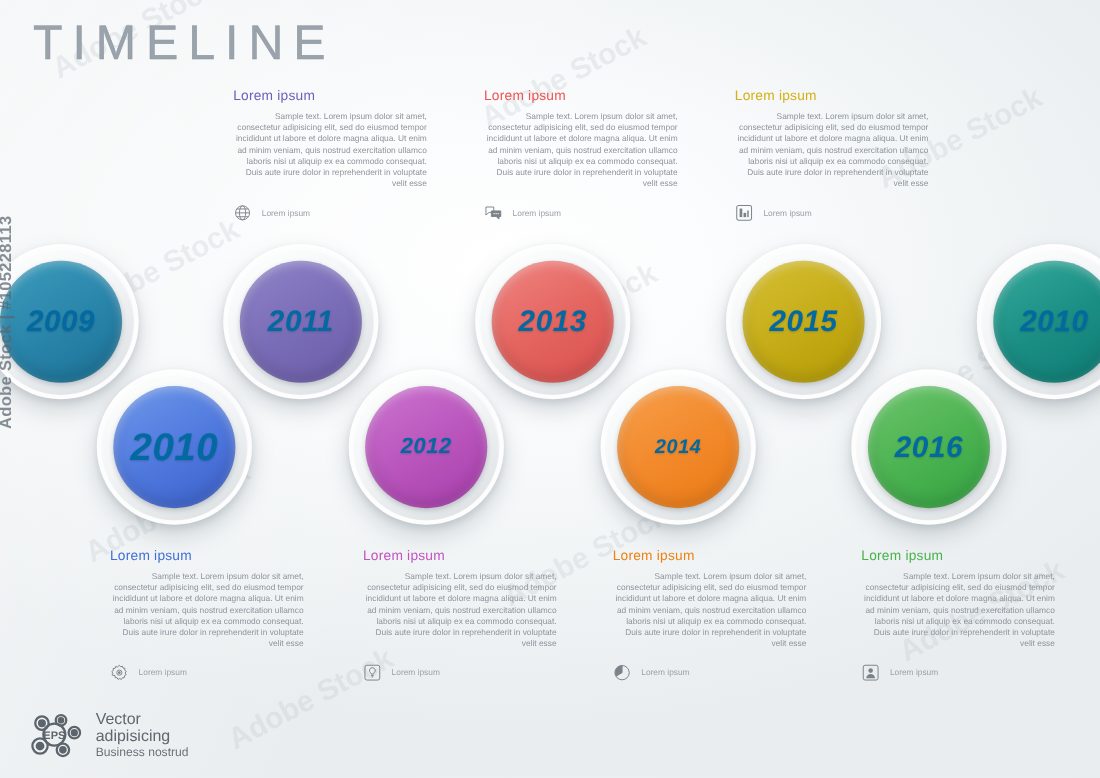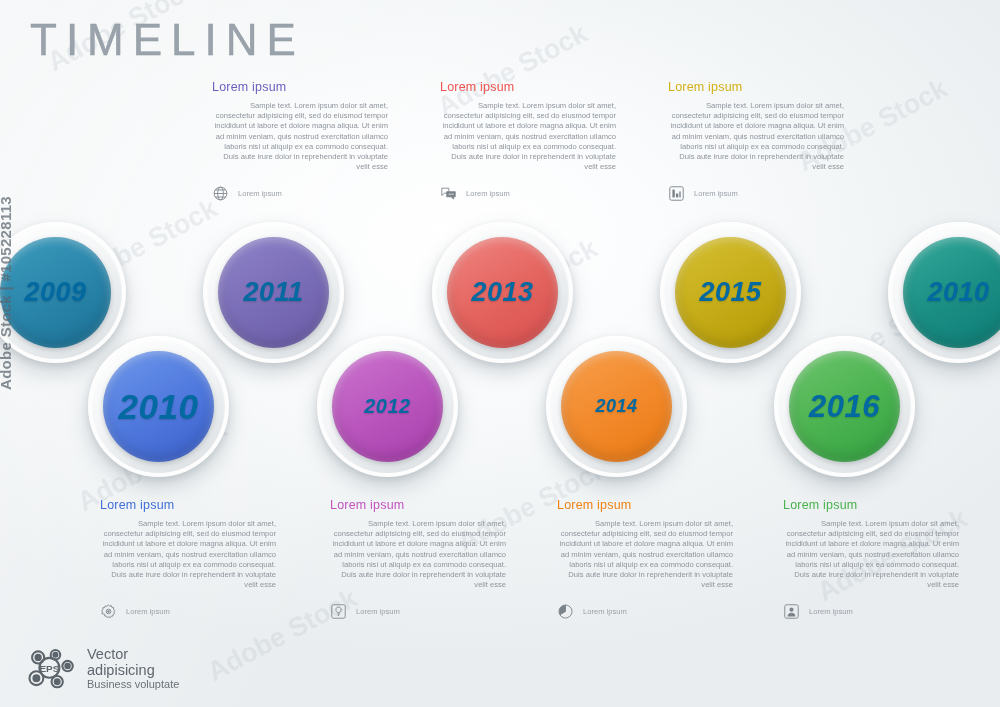--- a/index.html
+++ b/index.html
@@ -205,21 +205,21 @@
 
   <div class="circle" style="left:660px;top:222px;width:141px;height:141px;">
     <span class="ring"></span>
     <span class="inner" style="inset:15px;background:linear-gradient(150deg,#d6c033 0%,#c5ac18 52%,#b59b05 100%);"></span>
     <span class="yr" style="font-size:27px;">2015</span>
   </div>
 
   <div class="circle" style="left:774px;top:336px;width:141px;height:141px;">
     <span class="ring"></span>
     <span class="inner" style="inset:15px;background:linear-gradient(150deg,#6cc46c 0%,#4cb351 52%,#33a141 100%);"></span>
-    <span class="yr" style="font-size:31px;">2016</span>
+    <span class="yr" style="font-size:27px;">2016</span>
   </div>
 
   <div class="circle" style="left:888px;top:222px;width:141px;height:141px;">
     <span class="ring"></span>
     <span class="inner" style="inset:15px;background:linear-gradient(150deg,#34a99a 0%,#1b8e84 52%,#0d7b73 100%);"></span>
     <span class="yr" style="font-size:27px;">2010</span>
   </div>
 
   <div class="block" style="left:100px;top:498px;">
     <div class="bhead" style="color: rgb(63, 111, 216);">Lorem ipsum</div>
@@ -298,19 +298,19 @@
           <circle cx="36" cy="40" r="6.5"></circle>
             <circle cx="36" cy="40" r="2.8" fill="#5d656c"></circle>
           <circle cx="27" cy="24" r="11.5"></circle>
         </g>
         <text x="27" y="29" font-family="Liberation Sans, sans-serif" font-size="11.5" font-weight="bold" fill="#5d656c" text-anchor="middle">EPS</text>
       </svg>
     </span>
     <span id="ftext">
       <span class="l1">Vector</span>
       <span class="l2">adipisicing</span>
-      <span class="l3">Business voluptate</span>
+      <span class="l3">Business nostrud</span>
     </span>
   </div>
 
   <div class="wm" id="wm-side">Adobe Stock | #105228113</div>
 
 </div>
 
 </body></html>

